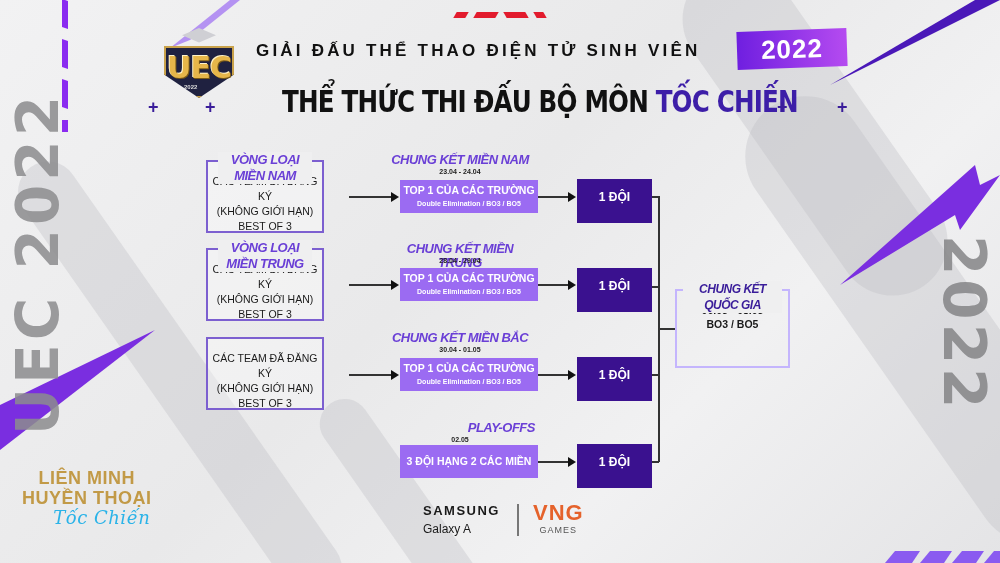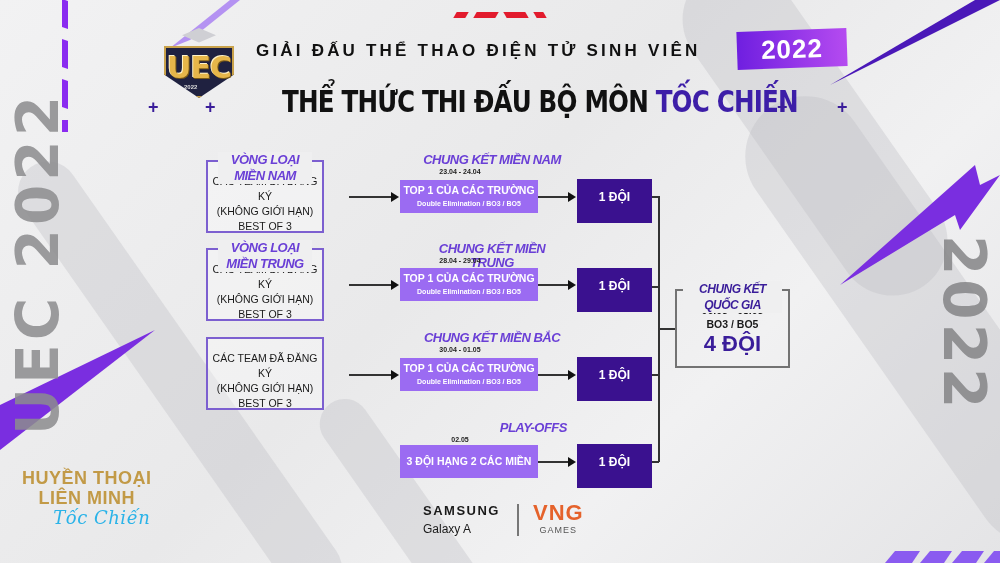--- a/index.html
+++ b/index.html
@@ -68,21 +68,21 @@
   .qual-head {
     position: absolute; left: 10px; right: 10px; top: -10px; background: #efeff0;
     font-style: italic; font-weight: bold; font-size: 13px; color: #6a3fd6;
     letter-spacing: -0.5px; line-height: 16px; text-transform: uppercase;
   }
   .qual-line { font-size: 10.5px; font-weight: normal; color: #1a1a1a; line-height: 15px; }
   .qual-body { padding-top: 12px; }
 
   .stage-head {
     position: absolute; width: 150px; text-align: center; font-style: italic; font-weight: bold;
-    font-size: 13px; color: #6a3fd6; letter-spacing: -0.5px; text-transform: uppercase; line-height: 14px; margin-left: 32px;
+    font-size: 13px; color: #6a3fd6; letter-spacing: -0.5px; text-transform: uppercase; line-height: 14px;
   }
   .stage-date {
     position: absolute; width: 150px; text-align: center; font-size: 7px; font-weight: bold; color: #222;
   }
   .stage-box {
     position: absolute; width: 138px; height: 33px; background: #9b6bf2;
     color: #fff; text-align: center;
   }
   .stage-box .l1 { font-size: 10.5px; font-weight: bold; line-height: 15px; padding-top: 3px; }
   .stage-box .l2 { font-size: 7px; font-weight: bold; line-height: 11px; }
@@ -95,21 +95,21 @@
 
   .hline { position: absolute; height: 1.5px; background: #333; }
   .vline { position: absolute; width: 1.5px; background: #333; }
   .arrow {
     position: absolute; width: 0; height: 0;
     border-top: 5px solid transparent; border-bottom: 5px solid transparent; border-left: 8px solid #111;
   }
 
   .final-box {
     position: absolute; left: 675px; top: 289px; width: 115px; height: 79px;
-    border: 2px solid #737373; text-align: center;
+    border: 2px solid #c4b5fd; text-align: center;
   }
   .final-head {
     position: absolute; left: 6px; right: 6px; top: -10px; background: #efeff0;
     font-style: italic; font-weight: bold; font-size: 12px; color: #3a1d9a; line-height: 16px;
     letter-spacing: -0.5px; text-transform: uppercase;
   }
   .final-body { padding-top: 12px; }
   .final-l { font-size: 10.5px; font-weight: bold; color: #1a1a1a; line-height: 14px; }
   .final-count { font-size: 22px; font-weight: bold; color: #3a1d9a; line-height: 26px; }
 
@@ -265,27 +265,26 @@
 <div class="vline" style="left:658px;top:374px;height:88px;"></div>
 <div class="hline" style="left:652px;top:461px;width:7px;"></div>
 <div class="vline" style="left:658px;top:286px;height:88px;"></div>
 <div class="hline" style="left:658px;top:328px;width:17px;"></div>
 
 <div class="final-box">
   <div class="final-head">CHUNG KẾT QUỐC GIA</div>
   <div class="final-body">
     <div class="final-l">06.05 - 08.05</div>
     <div class="final-l">BO3 / BO5</div>
-    <div class="final-count">4 ĐỘI</div>
   </div>
 </div>
 
 <div class="lmht">
+  <div>LIÊN MINH</div>
   <div>HUYỀN THOẠI</div>
-  <div>LIÊN MINH</div>
   <span class="script">Tốc Chiến</span>
 </div>
 <div class="samsung">
   <div class="a">SAMSUNG</div>
   <div class="b">Galaxy A</div>
 </div>
 <div class="sep"></div>
 <div class="vng">
   <div class="a">VNG</div>
   <div class="b">GAMES</div>

